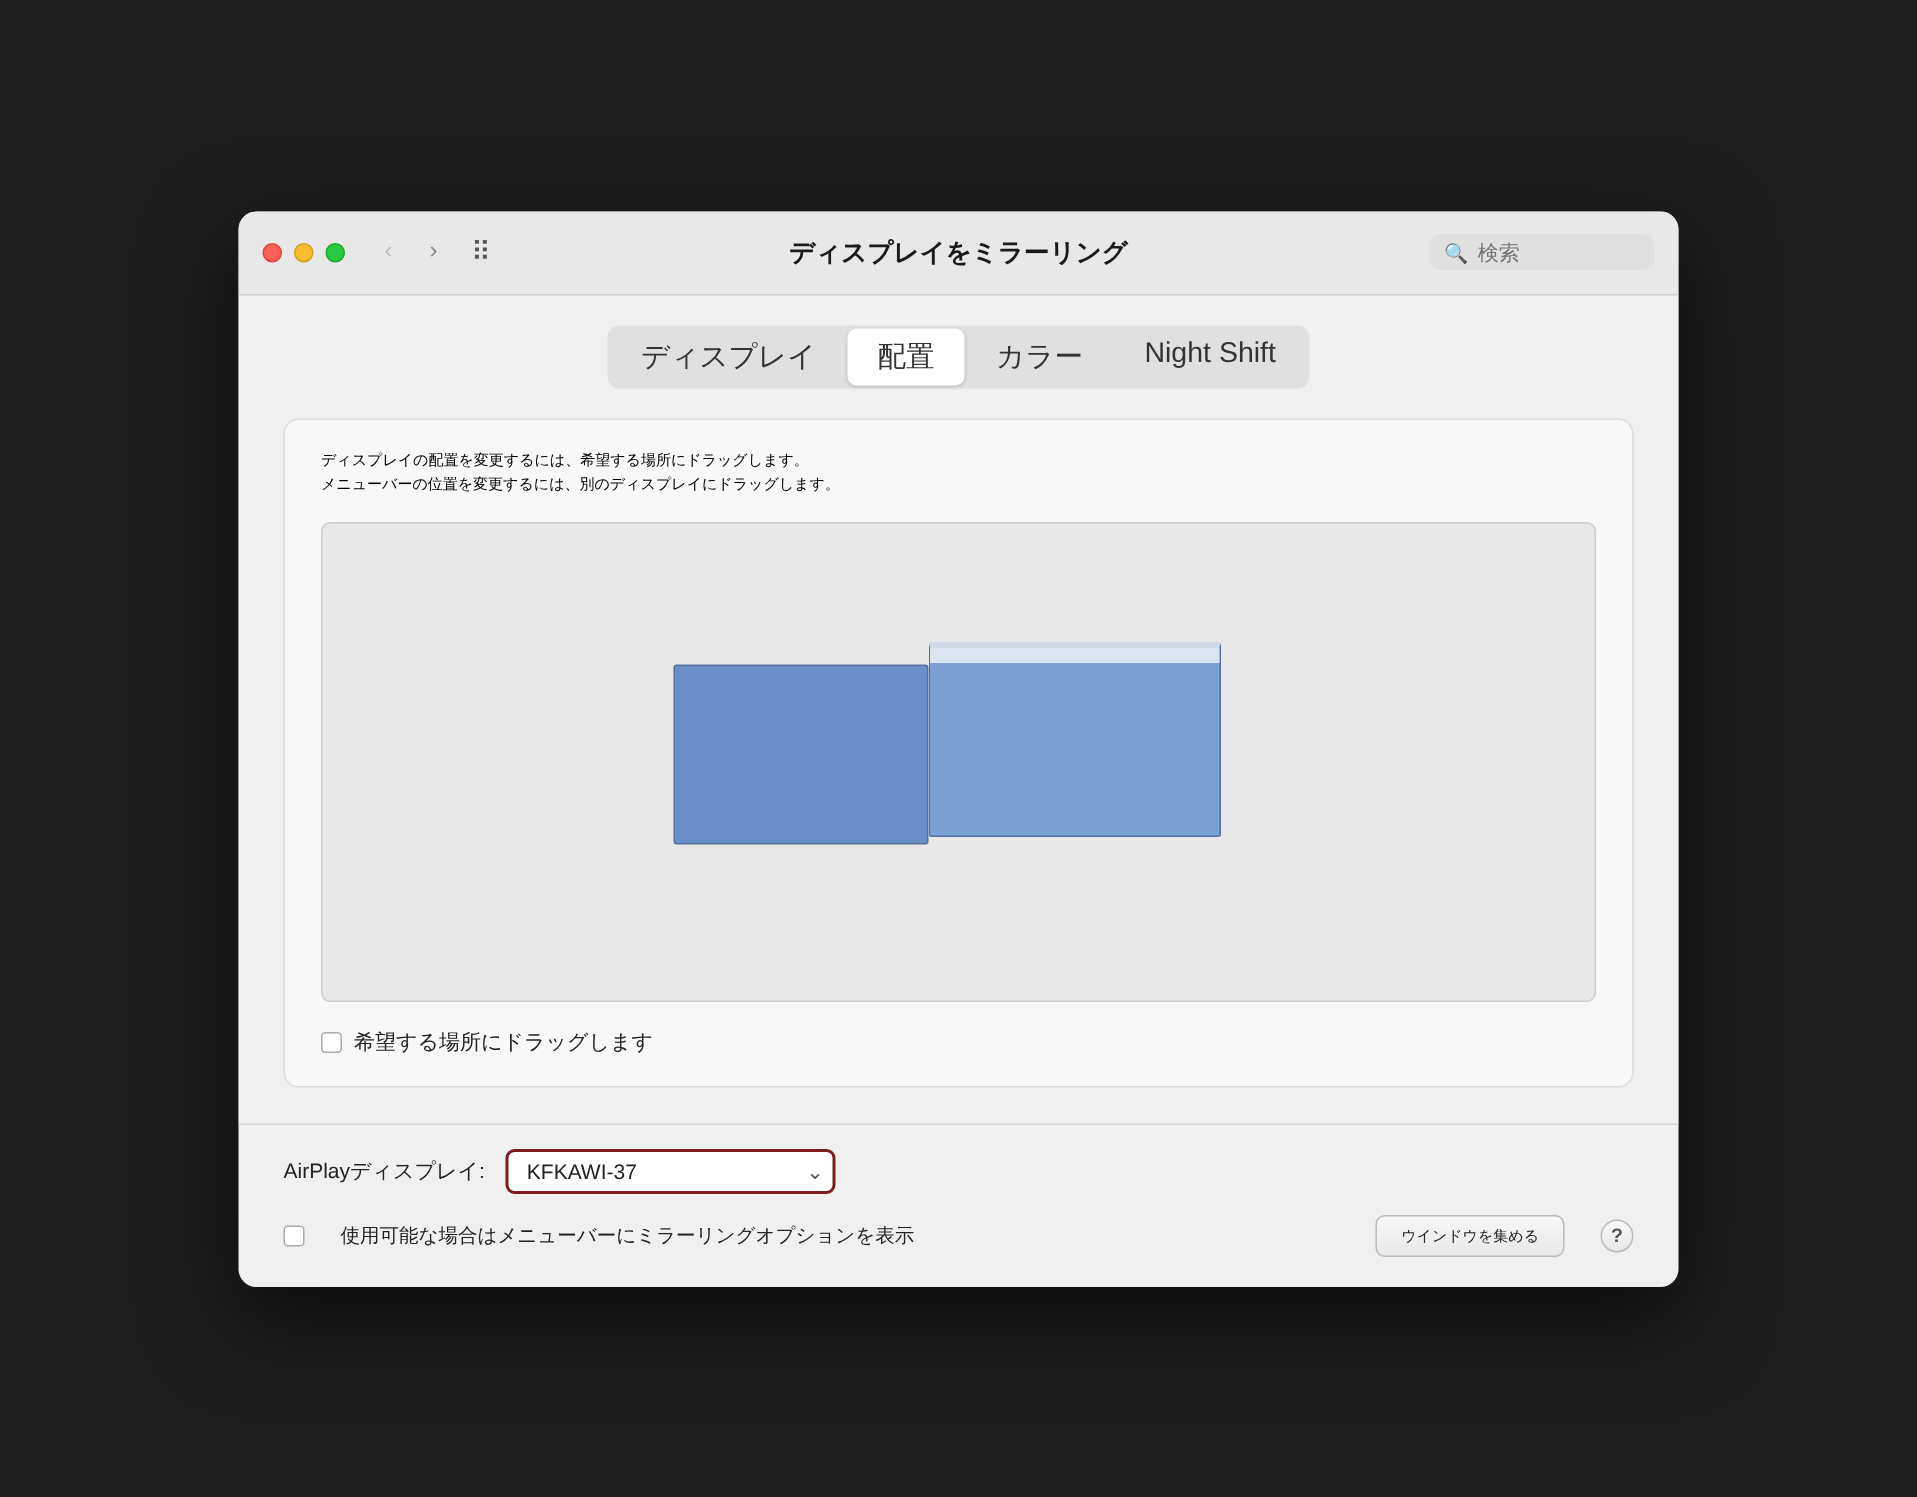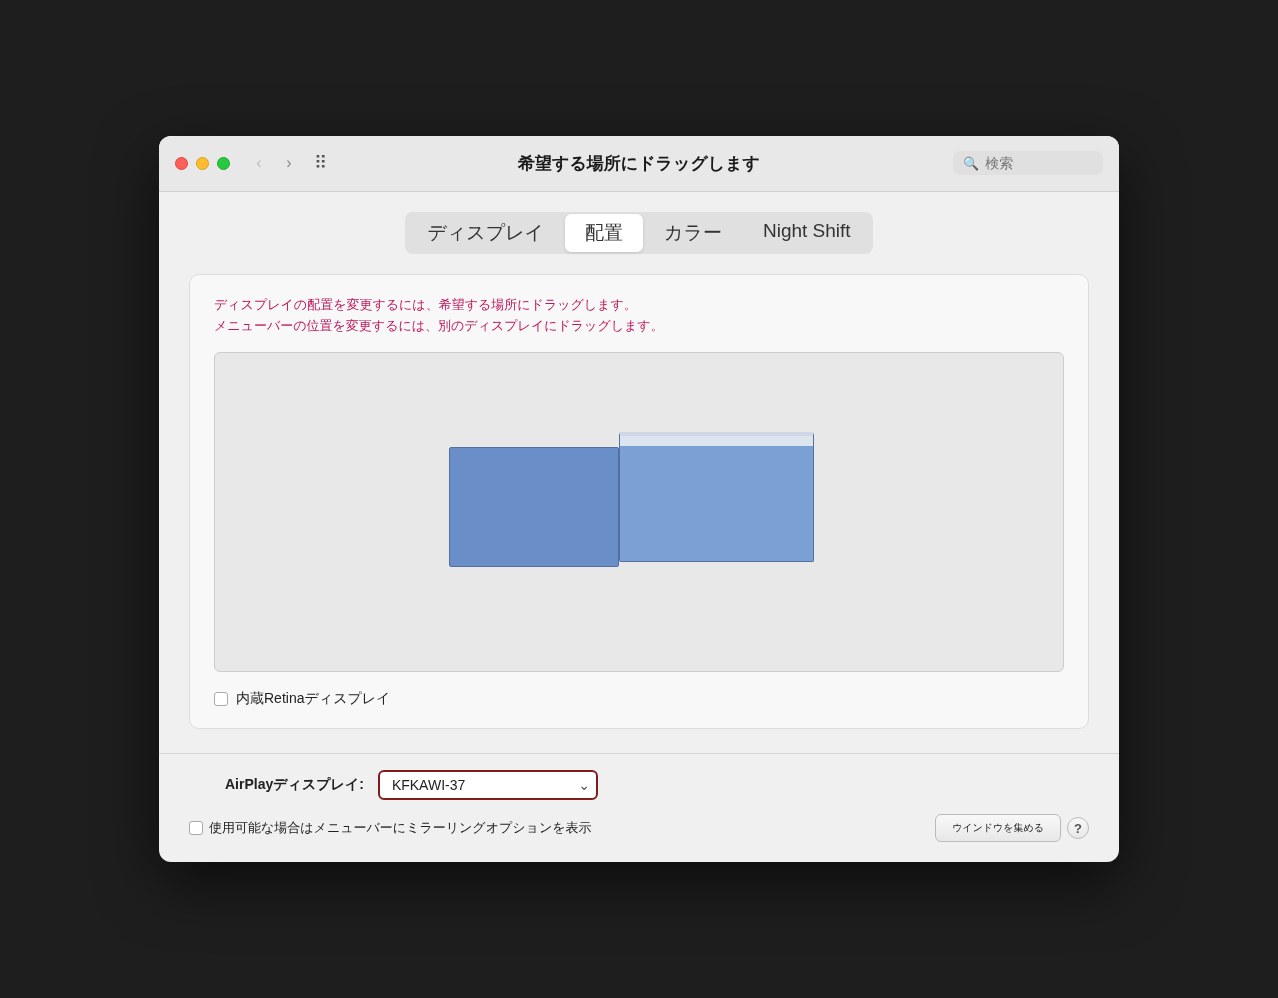--- a/index.html
+++ b/index.html
@@ -147,22 +147,22 @@
 
     
     .panel {
       background: #f8f8f8;
       border-radius: 10px;
       padding: 20px 24px;
       border: 1px solid #ddd;
     }
 
     .description {
-      font-size: 13px;
-      color: #be185d;
+      font-size: 10px;
+      color: #000000;
       line-height: 1.6;
       margin-bottom: 16px;
     }
 
     
     .arrangement-area {
       background: #e8e8e8;
       border: 1px solid #ccc;
       border-radius: 6px;
       height: 320px;
@@ -245,23 +245,22 @@
     .airplay-row {
       display: flex;
       align-items: center;
       gap: 14px;
       margin-bottom: 14px;
     }
 
     .airplay-label {
       font-size: 14px;
       color: #222;
-      font-weight: 700;
+      font-weight: 400;
       white-space: nowrap;
-      margin-left: 36px;
     }
 
     .select-wrapper {
       position: relative;
       display: flex;
       align-items: center;
     }
 
     .select-box {
       appearance: none;
@@ -280,21 +279,21 @@
       position: absolute;
       right: 8px;
       color: #555;
       font-size: 14px;
       pointer-events: none;
     }
 
     .footer-row {
       display: flex;
       align-items: center;
-      gap: 6px;
+      gap: 24px;
     }
 
     .footer-checkbox {
       width: 14px;
       height: 14px;
       border: 1px solid #aaa;
       border-radius: 3px;
       background: white;
       cursor: pointer;
       flex-shrink: 0;
@@ -344,21 +343,21 @@
       <div class="traffic-light maximize"></div>
     </div>
 
     <div class="nav-arrows">
       <div class="nav-arrow disabled">‹</div>
       <div class="nav-arrow">›</div>
     </div>
 
     <div class="grid-icon">⠿</div>
 
-    <div class="window-title">希望する場所にドラッグします</div>
+    <div class="window-title">ディスプレイをミラーリング</div>
 
     <div class="search-box">
       <span class="search-icon">🔍</span>
       <input class="search-input" type="text" placeholder="検索" style="">
     </div>
   </div>
 
   <div class="content">
 
     <div class="tabs">
@@ -382,21 +381,21 @@
           <div class="display-box left"></div>
 
           <div class="display-box right">
             <div class="display-menubar"></div>
           </div>
         </div>
       </div>
 
       <div class="mirror-row">
         <div class="checkbox"></div>
-        <span class="mirror-label">内蔵Retinaディスプレイ</span>
+        <span class="mirror-label">希望する場所にドラッグします</span>
       </div>
     </div>
   </div>
 
   <div class="bottom-section">
 
     <div class="airplay-row">
       <span class="airplay-label">AirPlayディスプレイ:</span>
       <div class="select-wrapper">
         <select class="select-box">

